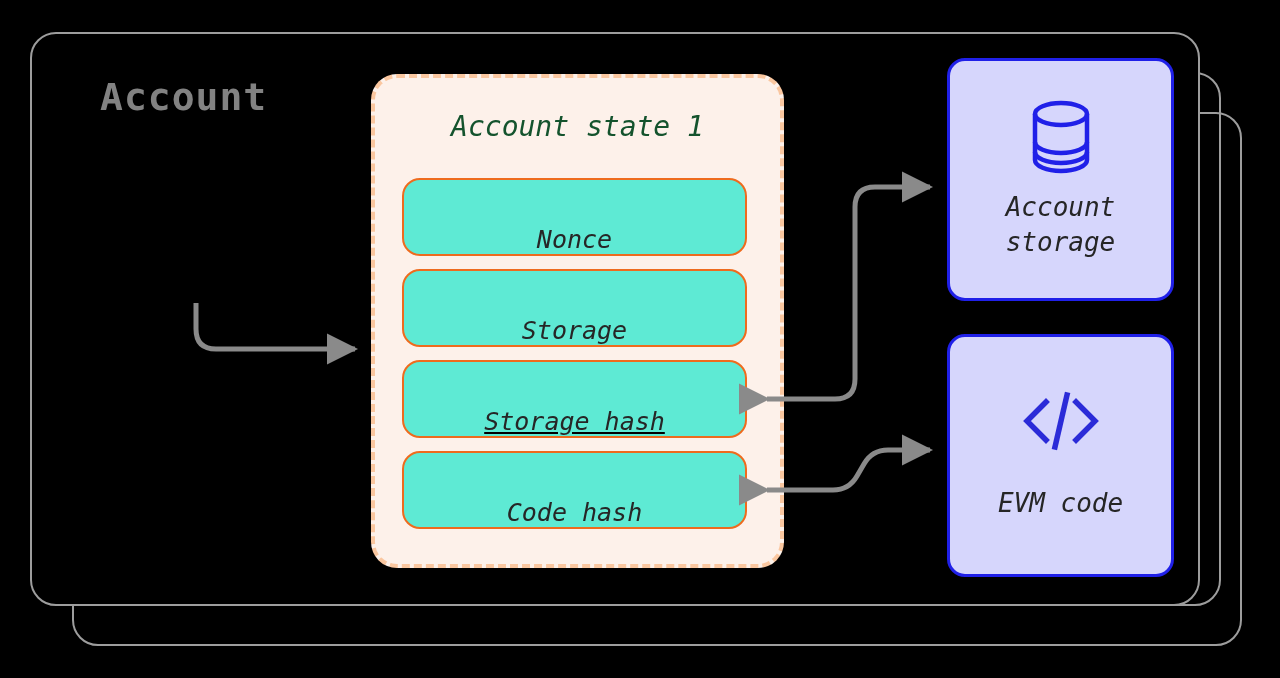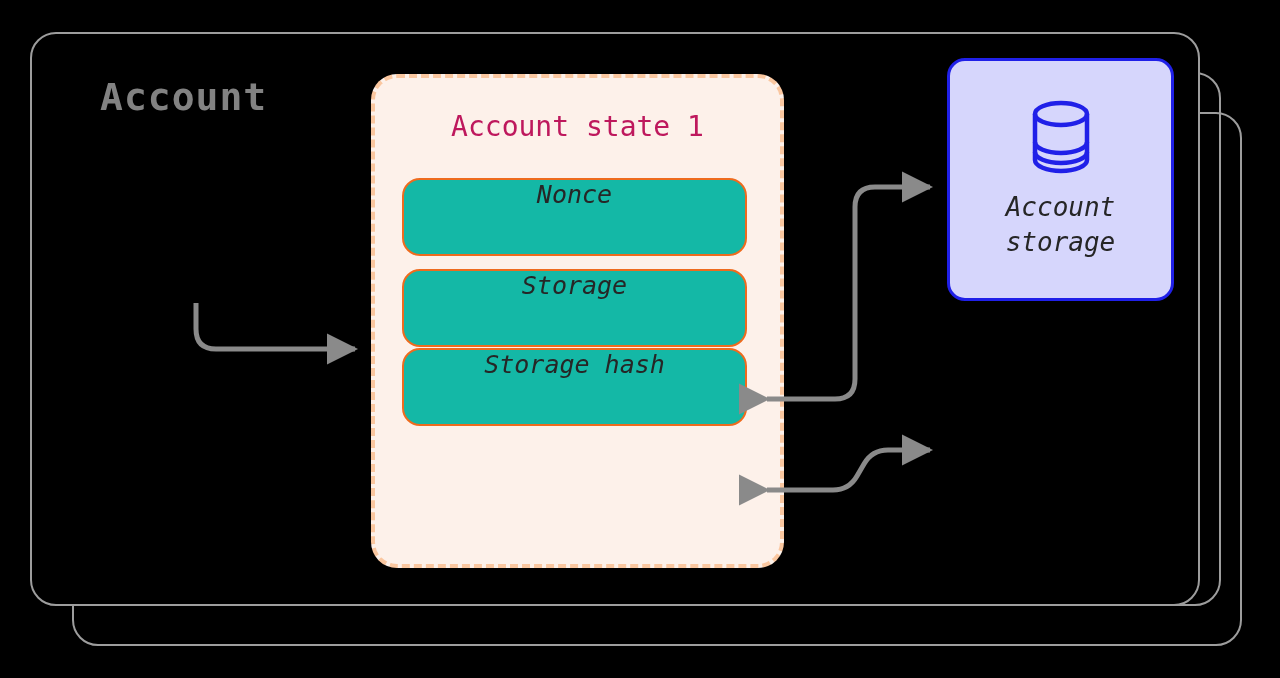--- a/index.html
+++ b/index.html
@@ -93,46 +93,47 @@
     border-radius: 26px;
     box-sizing: border-box;
   }
   #account-state-title {
     position: absolute;
     left: 0;
     top: 32px;
     width: 100%;
     text-align: center;
     font-size: 28px;
-    color: #be185d;
+    font-style: italic;
+    color: #14532d;
   }
 
   
   .pill {
     position: absolute;
     left: 402px;
     width: 345px;
     height: 78px;
-    background: #14b8a6;
+    background: #5eead4;
     border: 2.5px solid #ee6b1e;
     border-radius: 18px;
     box-sizing: border-box;
     display: flex;
-    align-items: flex-start;
+    align-items: flex-end;
     justify-content: center;
   }
   .pill-label {
     font-size: 25px;
     font-style: italic;
     color: #262626;
     white-space: nowrap;
   }
   #pill-0 { top: 178px; }
   #pill-1 { top: 269px; }
-  #pill-2 { top: 348px; }
+  #pill-2 { top: 360px; text-decoration: underline; }
   #pill-3 { top: 451px; }
 
   
   #account-storage-box {
     left: 947px;
     top: 58px;
     width: 227px;
     height: 243px;
     border-radius: 18px;
   }
@@ -176,33 +177,44 @@
   </div>
 
   <div class="pill" id="pill-0">
     <span class="pill-label">Nonce</span>
   </div>
   <div class="pill" id="pill-1">
     <span class="pill-label">Storage</span>
   </div>
   <div class="pill" id="pill-2">
     <span class="pill-label">Storage hash</span>
+  </div>
+  <div class="pill" id="pill-3">
+    <span class="pill-label">Code hash</span>
   </div>
 
   <div class="blue-box" id="account-storage-box">
     <svg class="box-icon" width="64" height="74" viewBox="0 0 64 74">
       <ellipse cx="32" cy="14" rx="26" ry="11" fill="none" stroke="#2020e8" stroke-width="4.5"></ellipse>
       <path d="M6 14 V60 A26 11 0 0 0 58 60 V14" fill="none" stroke="#2020e8" stroke-width="4.5"></path>
       <path d="M6 42 A26 11 0 0 0 58 42" fill="none" stroke="#2020e8" stroke-width="4.5"></path>
       <path d="M6 52 A26 11 0 0 0 58 52" fill="none" stroke="#2020e8" stroke-width="4.5"></path>
     </svg>
     <div class="blue-box-label">Account
 storage</div>
   </div>
 
+  <div class="blue-box" id="evm-code-box">
+    <svg class="box-icon" width="84" height="62" viewBox="0 0 84 62">
+      <path d="M27 12 L8 31 L27 50" fill="none" stroke="#2b2bd8" stroke-width="5.5" stroke-linecap="square" stroke-linejoin="miter"></path>
+      <path d="M57 12 L76 31 L57 50" fill="none" stroke="#2b2bd8" stroke-width="5.5" stroke-linecap="square" stroke-linejoin="miter"></path>
+      <path d="M48 5 L36 57" fill="none" stroke="#2b2bd8" stroke-width="5.5" stroke-linecap="square"></path>
+    </svg>
+    <div class="blue-box-label">EVM code</div>
+  </div>
 
   <svg id="arrow-layer">
     <defs>
       <marker id="ah" markerWidth="7" markerHeight="7" refX="5.6" refY="3.5" orient="auto" markerUnits="strokeWidth">
         <path d="M0,0.4 L6.2,3.5 L0,6.6 z" fill="#8a8a8a"></path>
       </marker>
     </defs>
 
     <g>
       <path d="M196,303 L196,329 Q196,349 216,349 L355,349" fill="none" stroke="#8a8a8a" stroke-width="5" marker-end="url(#ah)"></path>

